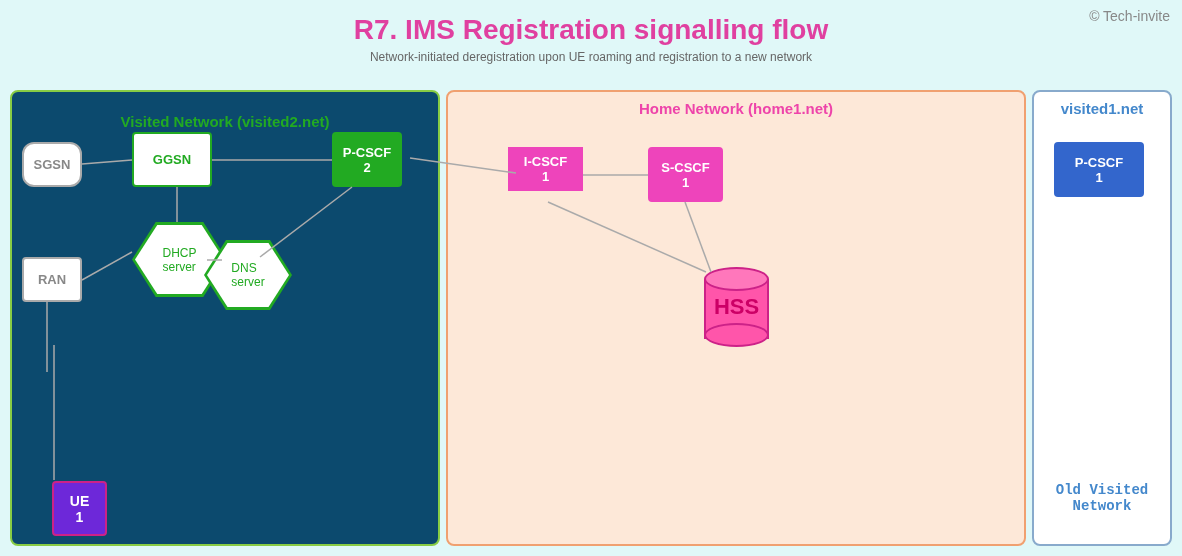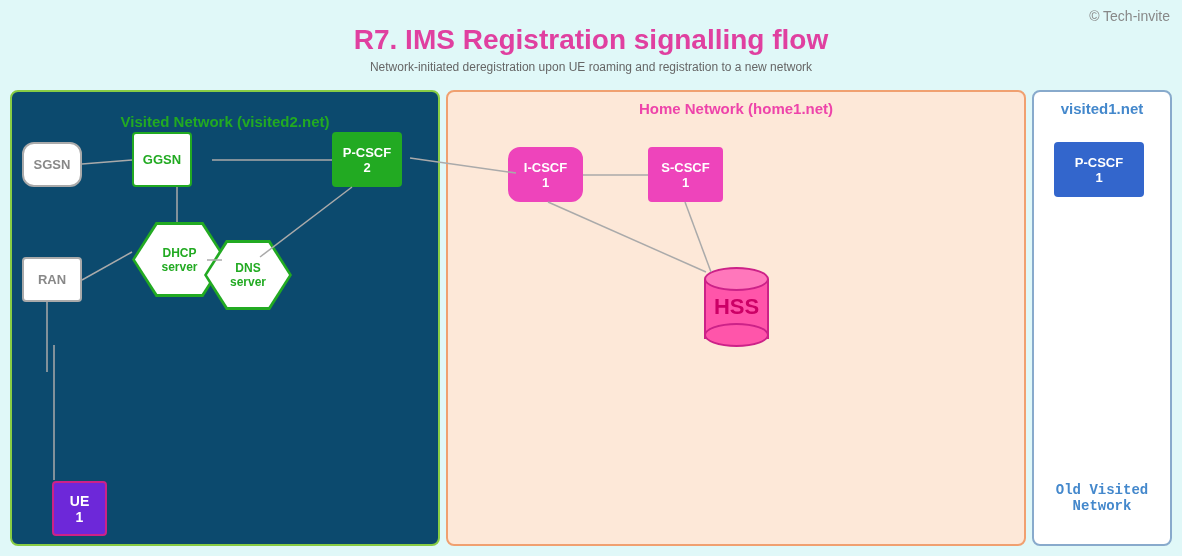--- a/index.html
+++ b/index.html
@@ -14,21 +14,21 @@
 
     .page-container {
       width: 1182px;
       height: 556px;
       background: #e0f8f8;
       position: relative;
     }
 
     .header {
       text-align: center;
-      padding-top: 24px;
+      padding-top: 14px;
     }
 
     .main-title {
       color: #e040a0;
       font-size: 28px;
       font-weight: bold;
     }
 
     .subtitle {
       color: #666;
@@ -130,21 +130,21 @@
       height: 45px;
       border-color: #aaa;
       color: #888;
       border-radius: 4px;
     }
 
     
     .ggsn {
       left: 120px;
       top: 40px;
-      width: 60px;
+      width: 80px;
       height: 55px;
       border-color: #22aa22;
       color: #22aa22;
       border-radius: 4px;
     }
 
     
     .pcscf2 {
       left: 320px;
       top: 40px;
@@ -155,25 +155,25 @@
       color: white;
       border-radius: 4px;
       font-size: 13px;
     }
 
     
     .icscf {
       left: 60px;
       top: 55px;
       width: 75px;
-      height: 55px;
+      height: 44px;
       background: #ee44bb;
       border-color: #ee44bb;
       color: white;
-      border-radius: 12px;
+      border-radius: 0;
     }
 
     .scscf {
       left: 200px;
       top: 55px;
       width: 75px;
       height: 55px;
       background: #ee44bb;
       border-color: #ee44bb;
       color: white;
@@ -285,22 +285,22 @@
 
     .hex-wrapper {
       position: absolute;
       display: flex;
       align-items: center;
       justify-content: center;
     }
 
     .hex-text {
       position: absolute;
-      text-align: center;
-      font-weight: bold;
+      text-align: left;
+      font-weight: normal;
       font-size: 12px;
       color: #22aa22;
       z-index: 5;
     }
 
     .old-visited-bottom-label {
       position: absolute;
       bottom: 30px;
       left: 0;
       right: 0;

